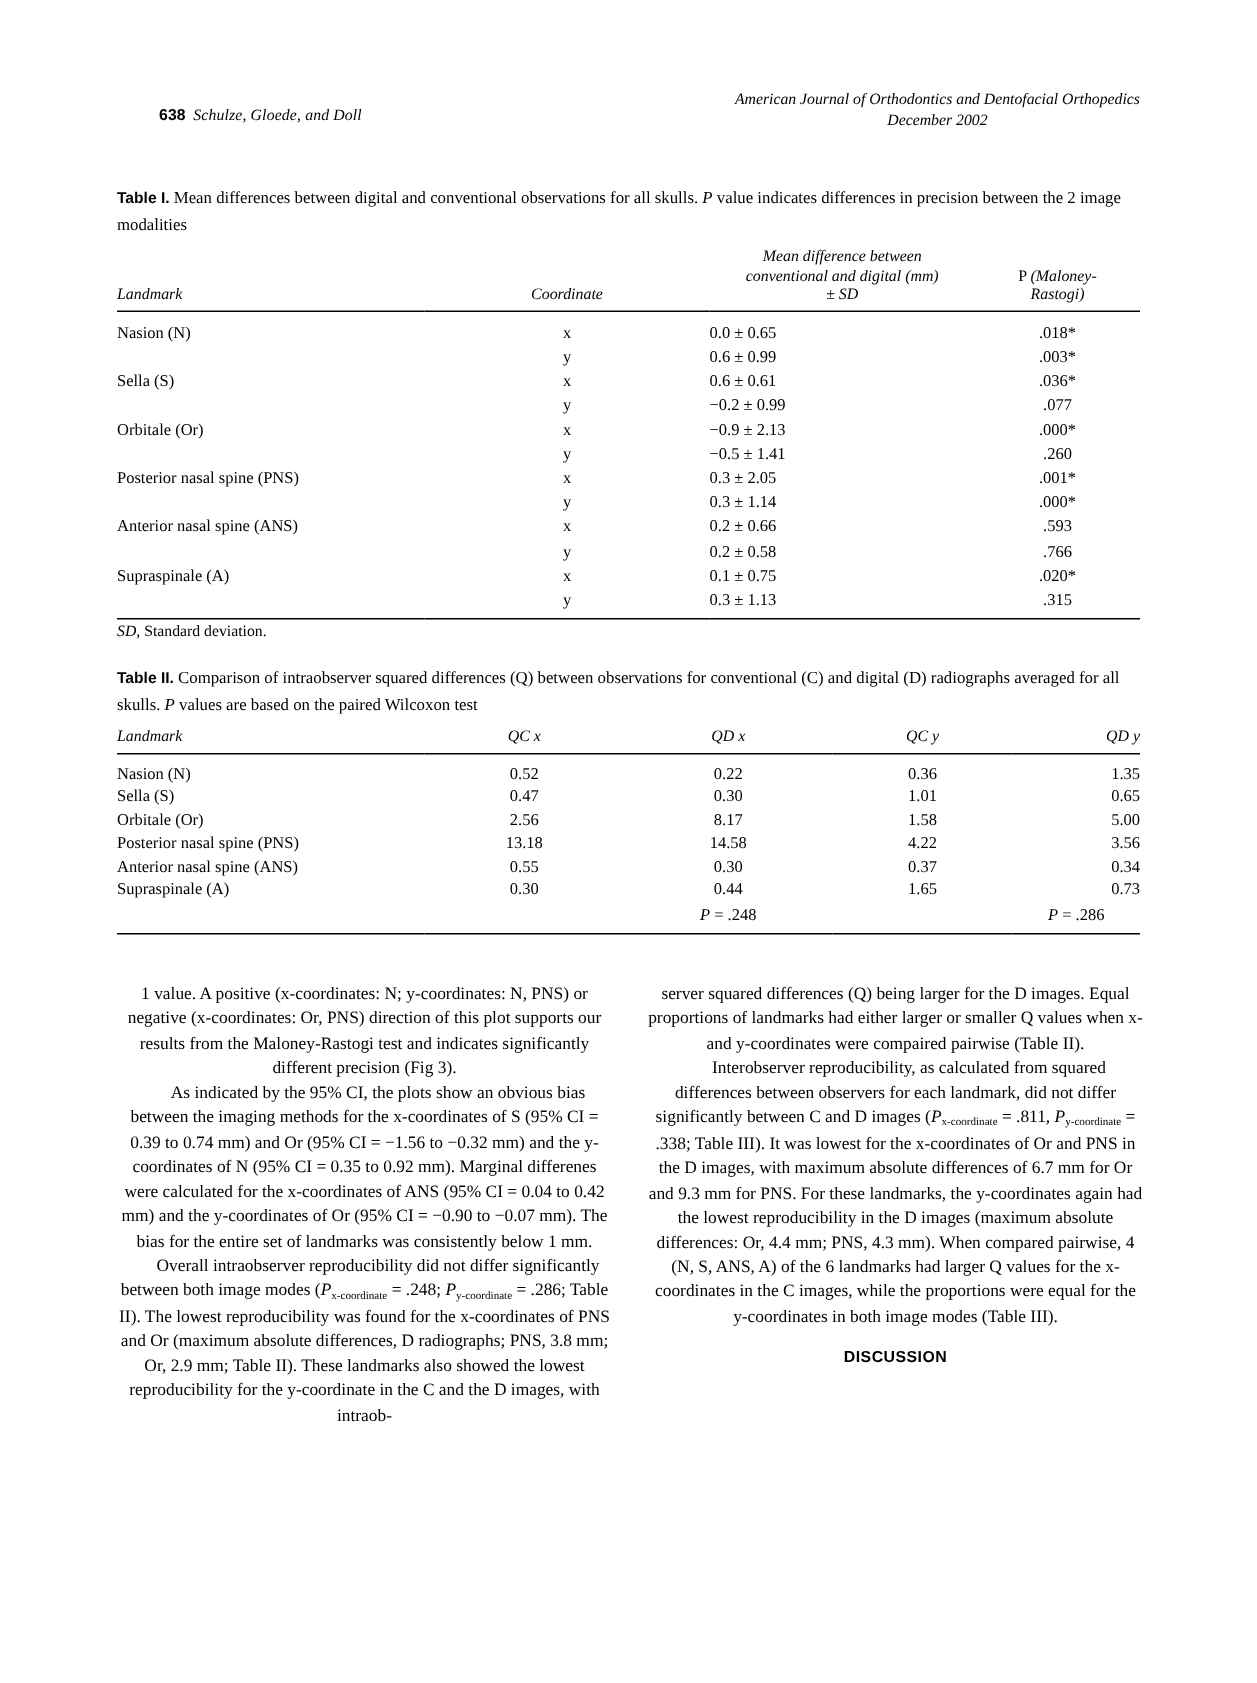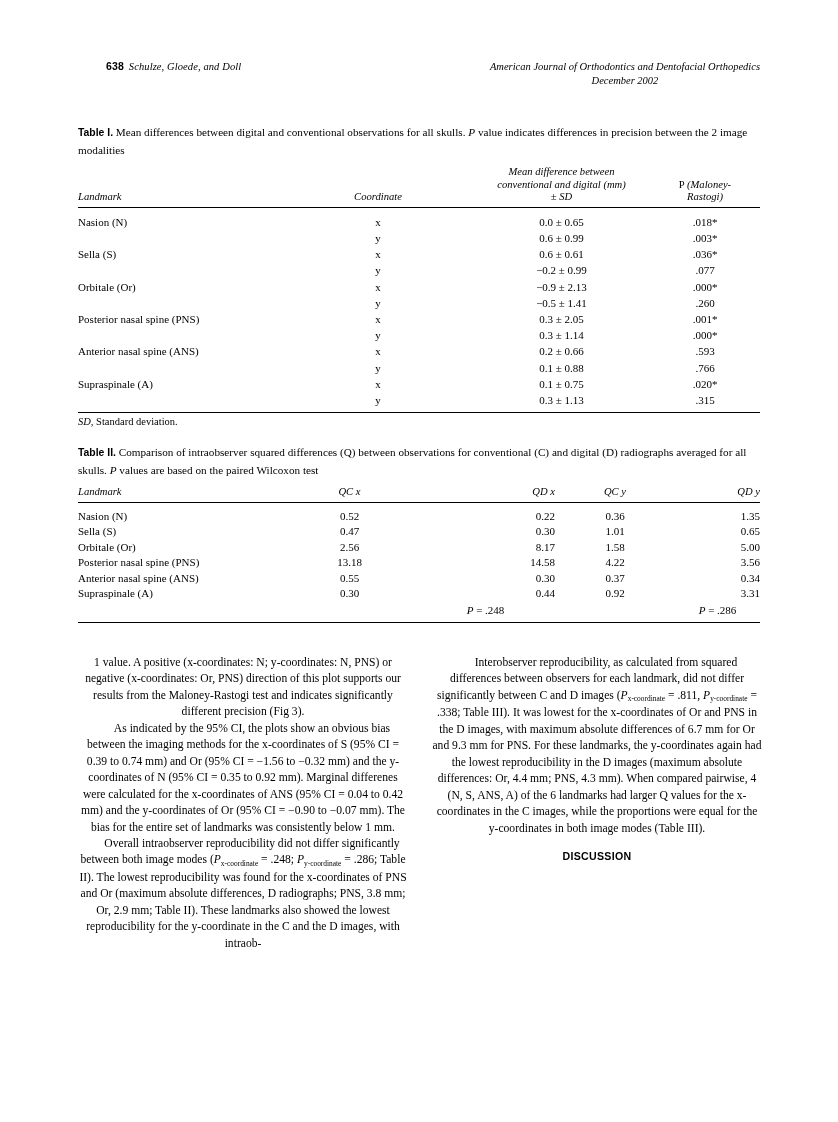--- a/index.html
+++ b/index.html
@@ -26,21 +26,21 @@
   .runhead {
     position: absolute;
     left: 78px;
     top: 60px;
     width: 682px;
     height: 36px;
   }
   .runhead-left {
     position: absolute;
     left: 0;
-    top: 0;
+    top: 11px;
     font-size: 10.5px;
     letter-spacing: 0.1px;
     white-space: nowrap;
     padding-left: 28px;
   }
   .runhead-pageno {
     font-weight: bold;
     font-style: normal;
     font-family: "Liberation Sans", sans-serif;
     font-size: 10.5px;
@@ -110,27 +110,27 @@
     height: 0;
     font-size: 0;
     line-height: 0;
   }
   .spacer-row td { height: 6px; font-size: 0; line-height: 0; }
   .spacer-row-sm td { height: 4px; font-size: 0; line-height: 0; }
 
   
   .t1-c-landmark { width: 205px; text-align: left; }
   .t1-c-coord    { width: 190px; text-align: center; }
-  .t1-c-mean     { width: 177px; text-align: center; }
+  .t1-c-mean     { width: 177px; text-align: left; }
   .t1-c-p        { width: 110px; text-align: center; }
 
   
   .t2-c-landmark { width: 205px; text-align: left; }
   .t2-c-qcx      { width: 133px; text-align: center; }
-  .t2-c-qdx      { width: 139px; text-align: right; }
+  .t2-c-qdx      { width: 139px; text-align: center; }
   .t2-c-qcy      { width: 120px; text-align: center; }
   .t2-c-qdy      { width: 85px;  text-align: right; }
 
   .t1row td { height: 16.2px; font-size: 11px; line-height: 16.2px; }
   .t2row td { height: 15.6px; font-size: 11px; line-height: 15.6px; }
 
   .hdr-multi {
     font-style: italic;
     font-size: 10.6px;
     line-height: 12.6px;
@@ -299,21 +299,21 @@
         </tr>
         <tr class="t1row">
           <td class="t1-c-landmark">Anterior nasal spine (ANS)</td>
           <td class="t1-c-coord">x</td>
           <td class="t1-c-mean">0.2 ± 0.66</td>
           <td class="t1-c-p">.593</td>
         </tr>
         <tr class="t1row">
           <td class="t1-c-landmark"></td>
           <td class="t1-c-coord">y</td>
-          <td class="t1-c-mean">0.1 ± 0.88</td>
+          <td class="t1-c-mean">0.2 ± 0.58</td>
           <td class="t1-c-p">.766</td>
         </tr>
         <tr class="t1row">
           <td class="t1-c-landmark">Supraspinale (A)</td>
           <td class="t1-c-coord">x</td>
           <td class="t1-c-mean">0.1 ± 0.75</td>
           <td class="t1-c-p">.020*</td>
         </tr>
         <tr class="t1row">
           <td class="t1-c-landmark"></td>
@@ -393,22 +393,22 @@
           <td class="t2-c-landmark">Anterior nasal spine (ANS)</td>
           <td class="t2-c-qcx">0.55</td>
           <td class="t2-c-qdx">0.30</td>
           <td class="t2-c-qcy">0.37</td>
           <td class="t2-c-qdy">0.34</td>
         </tr>
         <tr class="t2row">
           <td class="t2-c-landmark">Supraspinale (A)</td>
           <td class="t2-c-qcx">0.30</td>
           <td class="t2-c-qdx">0.44</td>
-          <td class="t2-c-qcy">0.92</td>
-          <td class="t2-c-qdy">3.31</td>
+          <td class="t2-c-qcy">1.65</td>
+          <td class="t2-c-qdy">0.73</td>
         </tr>
 
         <tr class="pval-row">
           <td class="t2-c-landmark"></td>
           <td class="t2-c-qcx"></td>
           <td class="t2-c-qdx"><span class="pval">P</span><span class="num"> =  .248</span></td>
           <td class="t2-c-qcy"></td>
           <td class="t2-c-qdy"><span class="pval">P</span><span class="num"> =  .286</span></td>
         </tr>
 
@@ -424,19 +424,20 @@
 
   <div class="body-cols">
 
     <div class="col col-left">
       <p class="noindent">1 value. A positive (x-coordinates: N; y-coordinates: N, PNS) or negative (x-coordinates: Or, PNS) direction of this plot supports our results from the Maloney-Rastogi test and indicates significantly different precision (Fig 3).</p>
       <p>As indicated by the 95% CI, the plots show an obvious bias between the imaging methods for the x-coordinates of S (95% CI = 0.39 to 0.74 mm) and Or (95% CI = −1.56 to −0.32 mm) and the y-coordinates of N (95% CI = 0.35 to 0.92 mm). Marginal differenes were calculated for the x-coordinates of ANS (95% CI = 0.04 to 0.42 mm) and the y-coordinates of Or (95% CI = −0.90 to −0.07 mm). The bias for the entire set of landmarks was consistently below 1 mm.</p>
       <p><span>Overall intraobserver reproducibility did not differ significantly between both image modes (</span><span class="pv">P</span><sub>x-coordinate</sub><span> = .248; </span><span class="pv">P</span><sub>y-coordinate</sub><span> = .286; Table II). The lowest reproducibility was found for the x-coordinates of PNS and Or (maximum absolute differences, D radiographs; PNS, 3.8 mm; Or, 2.9 mm; Table II). These landmarks also showed the lowest reproducibility for the y-coordinate in the C and the D images, with intraob-</span></p>
     </div>
 
     <div class="col col-right">
+      <p class="noindent">server squared differences (Q) being larger for the D images. Equal proportions of landmarks had either larger or smaller Q values when x- and y-coordinates were compaired pairwise (Table II).</p>
       <p><span>Interobserver reproducibility, as calculated from squared differences between observers for each landmark, did not differ significantly between C and D images (</span><span class="pv">P</span><sub>x-coordinate</sub><span> = .811, </span><span class="pv">P</span><sub>y-coordinate</sub><span> = .338; Table III). It was lowest for the x-coordinates of Or and PNS in the D images, with maximum absolute differences of 6.7 mm for Or and 9.3 mm for PNS. For these landmarks, the y-coordinates again had the lowest reproducibility in the D images (maximum absolute differences: Or, 4.4 mm; PNS, 4.3 mm). When compared pairwise, 4 (N, S, ANS, A) of the 6 landmarks had larger Q values for the x-coordinates in the C images, while the proportions were equal for the y-coordinates in both image modes (Table III).</span></p>
       <p class="sec-head">DISCUSSION</p>
     </div>
 
   </div>
 
 </div>
 
 </body></html>

